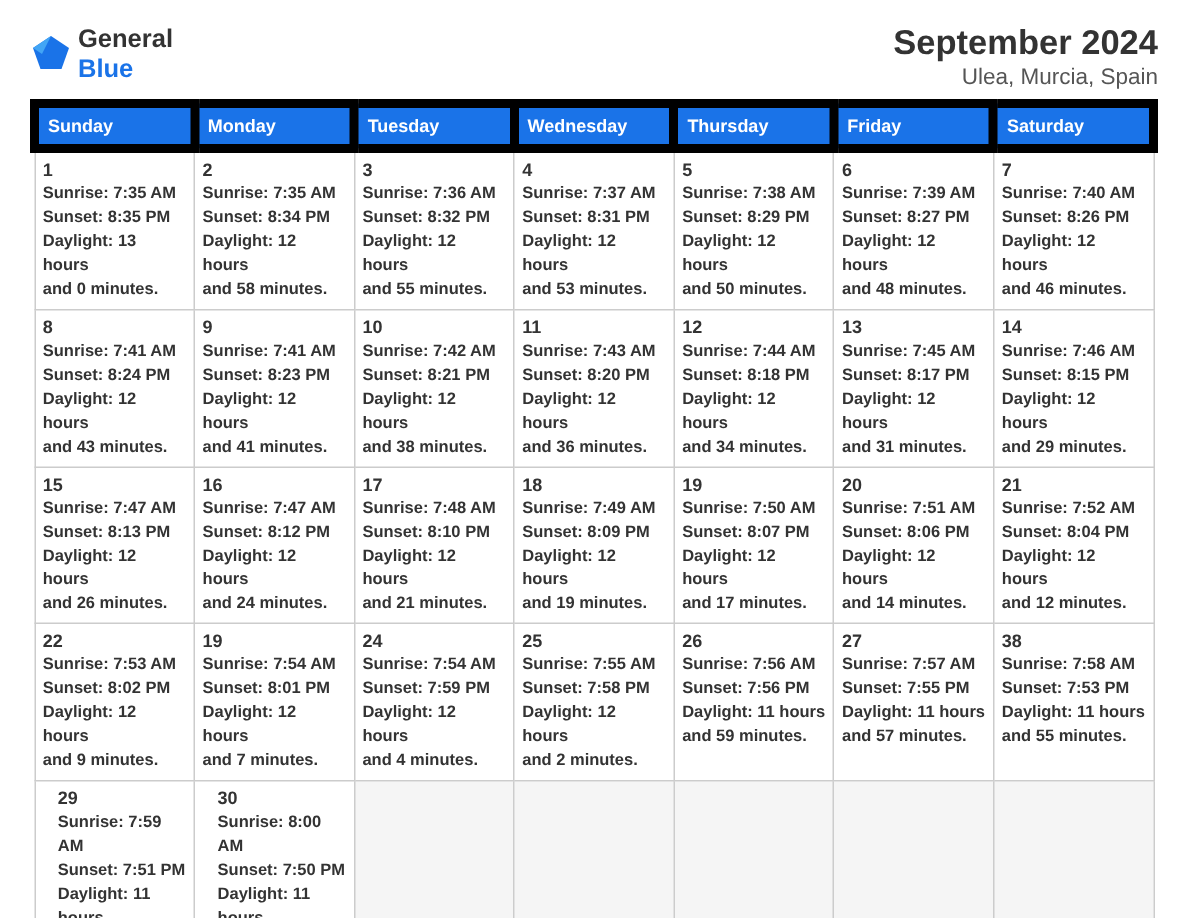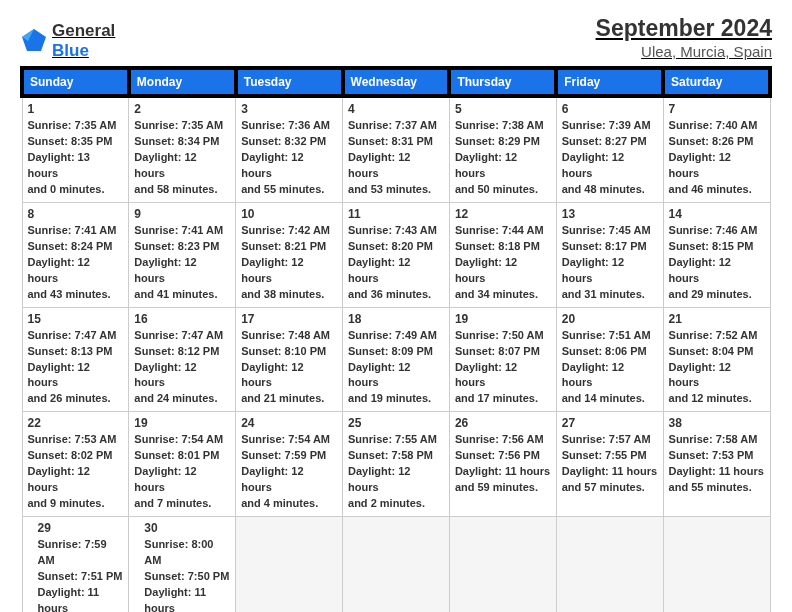--- a/index.html
+++ b/index.html
@@ -12,24 +12,23 @@
     }
     .page {
       width: 792px;
       height: 612px;
       padding: 16px 20px 10px 20px;
       display: flex;
       flex-direction: column;
     }
     .header {
       display: flex;
-      align-items: flex-end;
+      align-items: flex-start;
       justify-content: space-between;
       margin-bottom: 6px;
-      text-decoration: underline;
     }
     .logo {
       display: flex;
       align-items: center;
       gap: 4px;
     }
     .logo-icon {
       width: 28px;
       height: 28px;
     }
@@ -53,21 +52,21 @@
       flex: 1;
       font-size: 10px;
     }
     .calendar th {
       background: #1a73e8;
       color: #fff;
       text-align: left;
       padding: 5px 6px;
       font-size: 12px;
       font-weight: bold;
-      border: 4px solid #000000;
+      border: 6px solid #000000;
     }
     .calendar td {
       border: 1px solid #ccc;
       vertical-align: top;
       padding: 4px 5px;
       width: 14.28%;
       background: #fff;
       color: #333;
     }
     .calendar td.empty {

